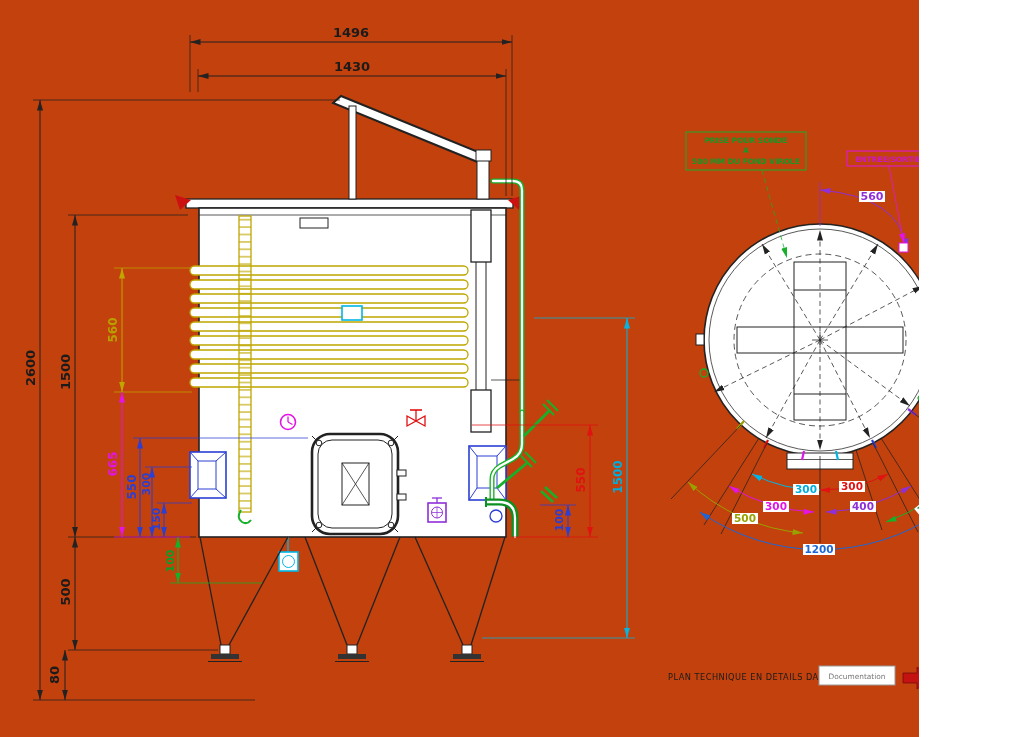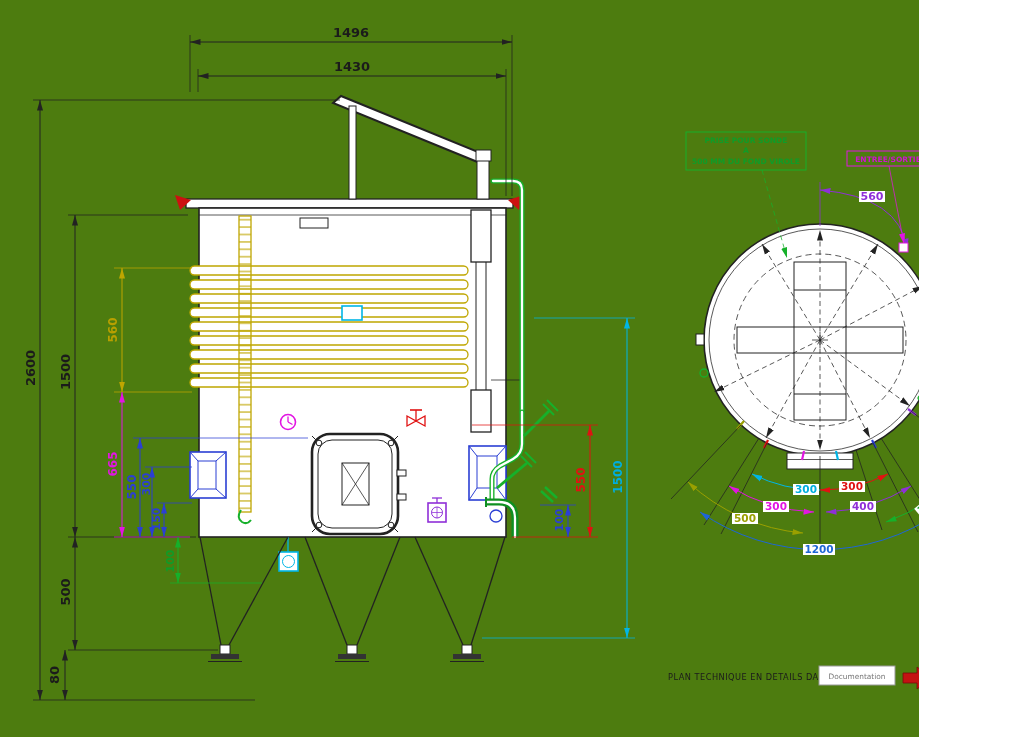--- a/index.html
+++ b/index.html
@@ -1,16 +1,16 @@
 <!DOCTYPE html>
 <html><head>
 <meta charset="utf-8">
 <style>
   html,body{margin:0;padding:0;background:#fff;}
-  .canvas{width:919px;height:737px;background:#4d7c0f;position:relative;overflow:hidden;}
+  .canvas{width:919px;height:737px;background:#c2410c;position:relative;overflow:hidden;}
   svg text{font-family:"DejaVu Sans","Liberation Sans",sans-serif;}
   .t13{font-size:13px;font-weight:bold}
   .t12{font-size:12px;font-weight:bold}
   .t11{font-size:11px;font-weight:bold}
   .t10{font-size:10.5px;font-weight:bold}
   .t8{font-size:8.2px}
   .t75{font-size:7.5px;font-weight:bold}
   .t7{font-size:7.4px}
   .mid{text-anchor:middle}
   .fblk{fill:#1b1b1b}.fyel{fill:#b8a000}.fmag{fill:#e215e2}.fblu{fill:#2b3fd4}.fgrn{fill:#0f9c28}

